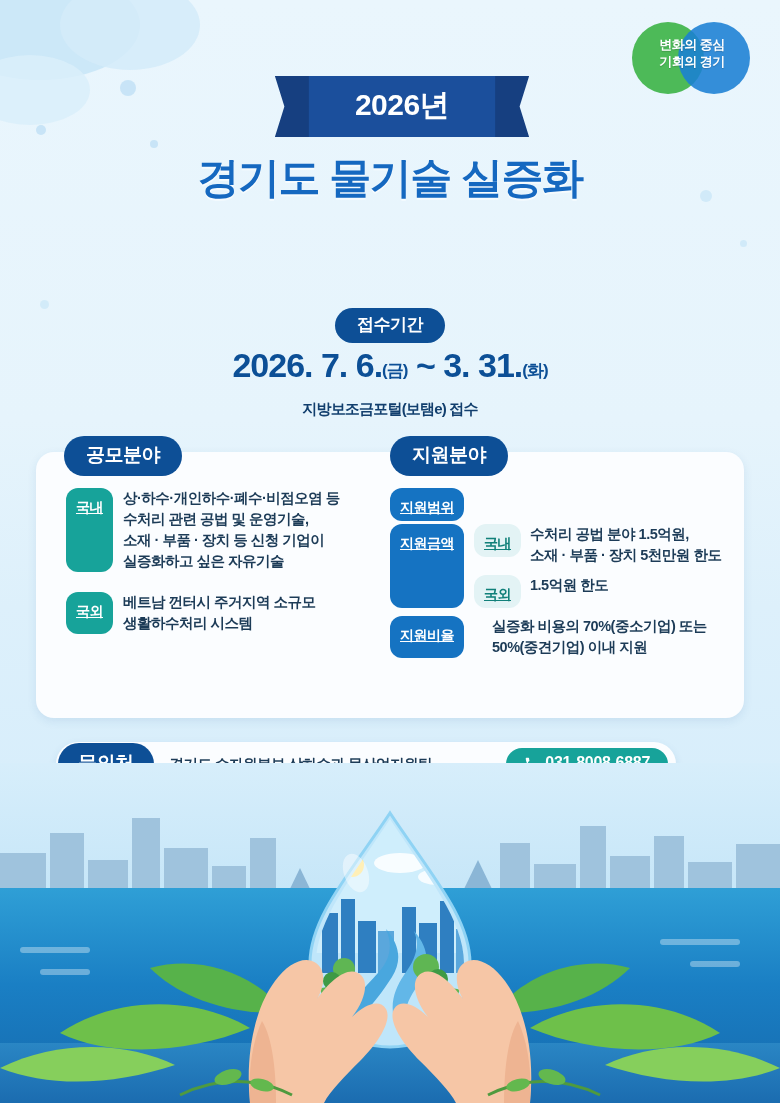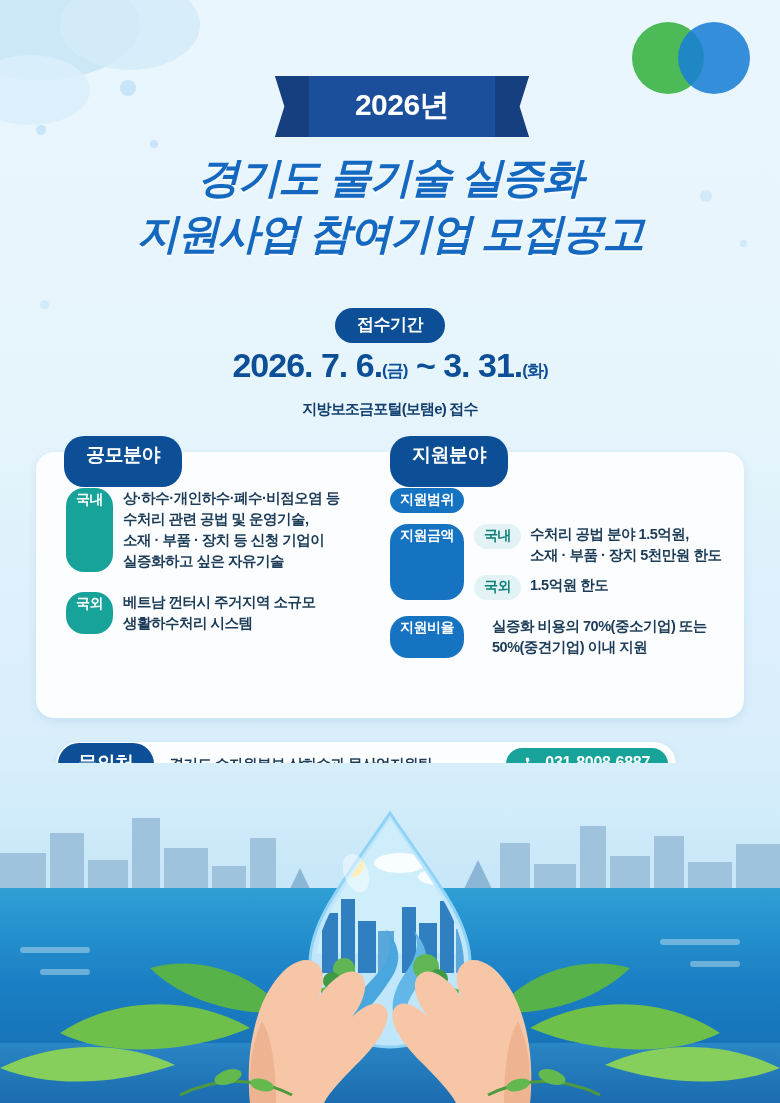--- a/index.html
+++ b/index.html
@@ -75,21 +75,20 @@
   
   .title {
     position: absolute; left: 0; right: 0; top: 150px;
     text-align: center;
     color: #1568c0;
     font-weight: bold;
     font-size: 42px;
     line-height: 56px;
     letter-spacing: -1.5px;
     text-shadow: 0 2px 0 rgba(255,255,255,.6);
-    font-style: italic;
   }
 
   
   .period-pill-wrap {
     position: absolute; left: 0; right: 0; top: 308px;
     display: flex; justify-content: center;
   }
   .period-pill {
     background: #0d4f96; color: #fff;
     font-size: 17px; font-weight: bold;
@@ -115,31 +114,32 @@
     position: absolute; left: 36px; top: 452px;
     width: 708px; height: 266px;
     background: #fbfdff;
     border-radius: 18px;
     box-shadow: 0 3px 10px rgba(30,90,150,.10);
   }
   .sec-title {
     position: absolute;
     background: #0d4f96; color: #fff;
     font-size: 19px; font-weight: bold; letter-spacing: -.5px;
-    padding: 6px 22px 19px; border-radius: 20px;
+    padding: 6px 22px 8px; border-radius: 20px;
   }
   .sec-title.left  { left: 28px;  top: -16px; }
   .sec-title.right { left: 354px; top: -16px; }
 
   .tag {
     display: inline-block;
     background: #17a39a; color: #fff;
     font-size: 14px; font-weight: bold; letter-spacing: -.5px;
-    padding: 3px 10px 4px; border-radius: 18px;
+    padding: 11px 10px 4px; border-radius: 12px;
     white-space: nowrap;
+    text-decoration: underline;
   }
   .tag.blue  { background: #1573c2; }
   .tag.light { background: #e3f3f5; color: #11807a; }
 
   .row { position: absolute; display: flex; gap: 10px; }
   .row .body {
     font-size: 14.5px; line-height: 21px; color: #1c3b57;
     letter-spacing: -.5px; font-weight: bold;
   }
 
@@ -217,29 +217,32 @@
   <div class="dot d1"></div>
   <div class="dot d2"></div>
   <div class="dot d3"></div>
   <div class="dot d4"></div>
   <div class="dot d5"></div>
   <div class="dot d6"></div>
 
   <div class="gg-badge">
     <div class="blob b1"></div>
     <div class="blob b2"></div>
+    <div class="txt">
+      <div>변화의 중심</div>
+      <div>기회의 경기</div>
+    </div>
   </div>
 
   <div class="ribbon-wrap">
     <div class="ribbon">2026년</div>
   </div>
 
   <div class="title">
     <div>경기도 물기술 실증화</div>
-    <div>지원사업 참여기업 모집공고</div>
   </div>
 
   <div class="period-pill-wrap">
     <div class="period-pill">접수기간</div>
   </div>
   <div class="period-date">
     <span>2026. 7. 6.</span><span class="sm">(금)</span>
     <span>~</span>
     <span>3. 31.</span><span class="sm">(화)</span>
   </div>

